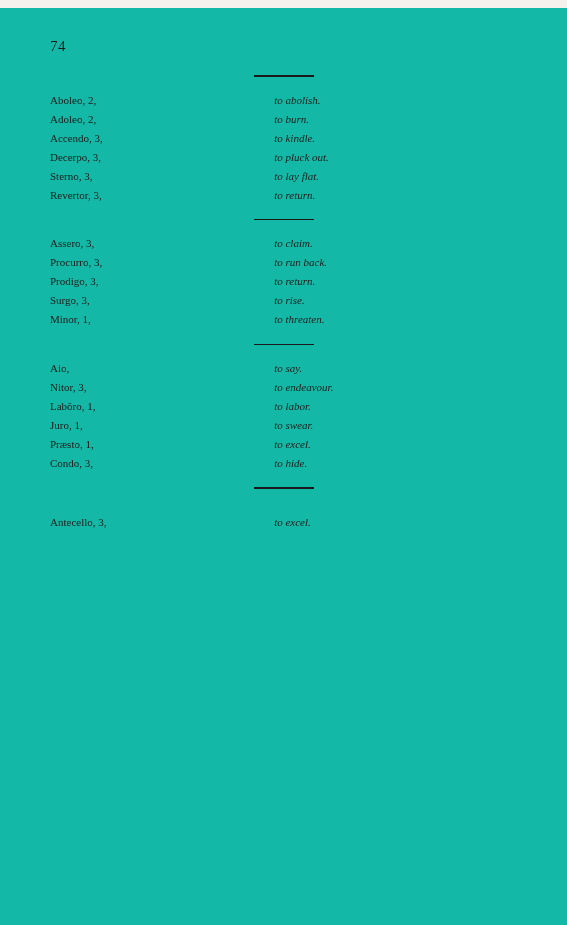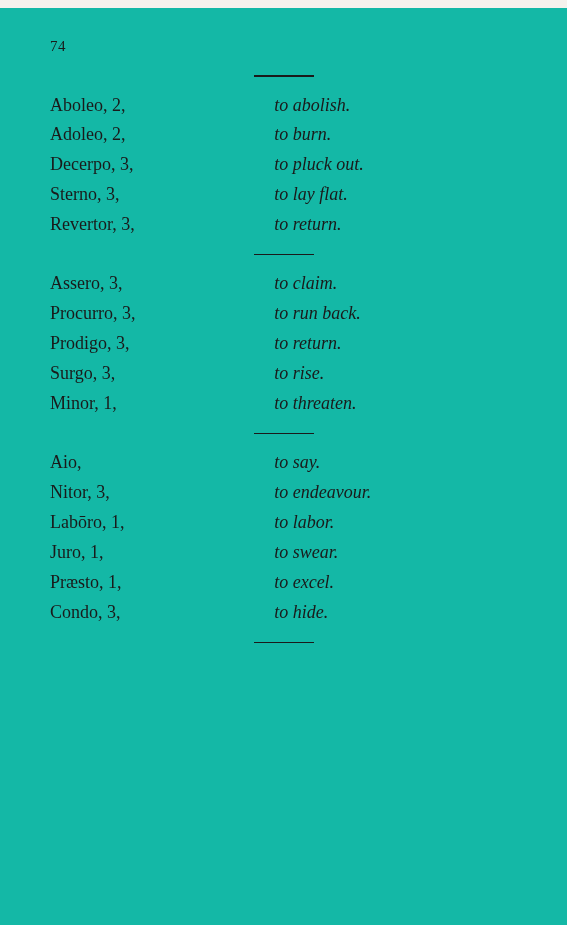--- a/index.html
+++ b/index.html
@@ -58,21 +58,21 @@
     }
 
     .vocab-table {
       width: 100%;
       border-collapse: collapse;
     }
 
     .vocab-table td {
       vertical-align: top;
       padding: 1px 0;
-      font-size: 18px;
+      font-size: 11px;
       line-height: 1.55;
     }
 
     .latin-col {
       width: 48%;
       font-style: normal;
     }
 
     .english-col {
       width: 52%;
@@ -99,20 +99,24 @@
       <tbody>
         <tr>
           <td class="latin-col">Aboleo, 2,</td>
           <td class="english-col"><em>to abolish.</em></td>
         </tr>
         <tr>
           <td class="latin-col">Adoleo, 2,</td>
           <td class="english-col"><em>to burn.</em></td>
         </tr>
         <tr>
+          <td class="latin-col">Accendo, 3,</td>
+          <td class="english-col"><em>to kindle.</em></td>
+        </tr>
+        <tr>
           <td class="latin-col">Decerpo, 3,</td>
           <td class="english-col"><em>to pluck out.</em></td>
         </tr>
         <tr>
           <td class="latin-col">Sterno, 3,</td>
           <td class="english-col"><em>to lay flat.</em></td>
         </tr>
         <tr>
           <td class="latin-col">Revertor, 3,</td>
           <td class="english-col"><em>to return.</em></td>
@@ -185,17 +189,21 @@
 
   <div class="divider"></div>
 
   <div class="vocab-section">
     <table class="vocab-table">
       <tbody>
         <tr>
           <td class="latin-col section-gap"></td>
           <td class="english-col section-gap"></td>
         </tr>
+        <tr>
+          <td class="latin-col">Antecello, 3,</td>
+          <td class="english-col"><em>to excel.</em></td>
+        </tr>
       </tbody>
     </table>
   </div>
 
 </div>
 
 </body></html>

